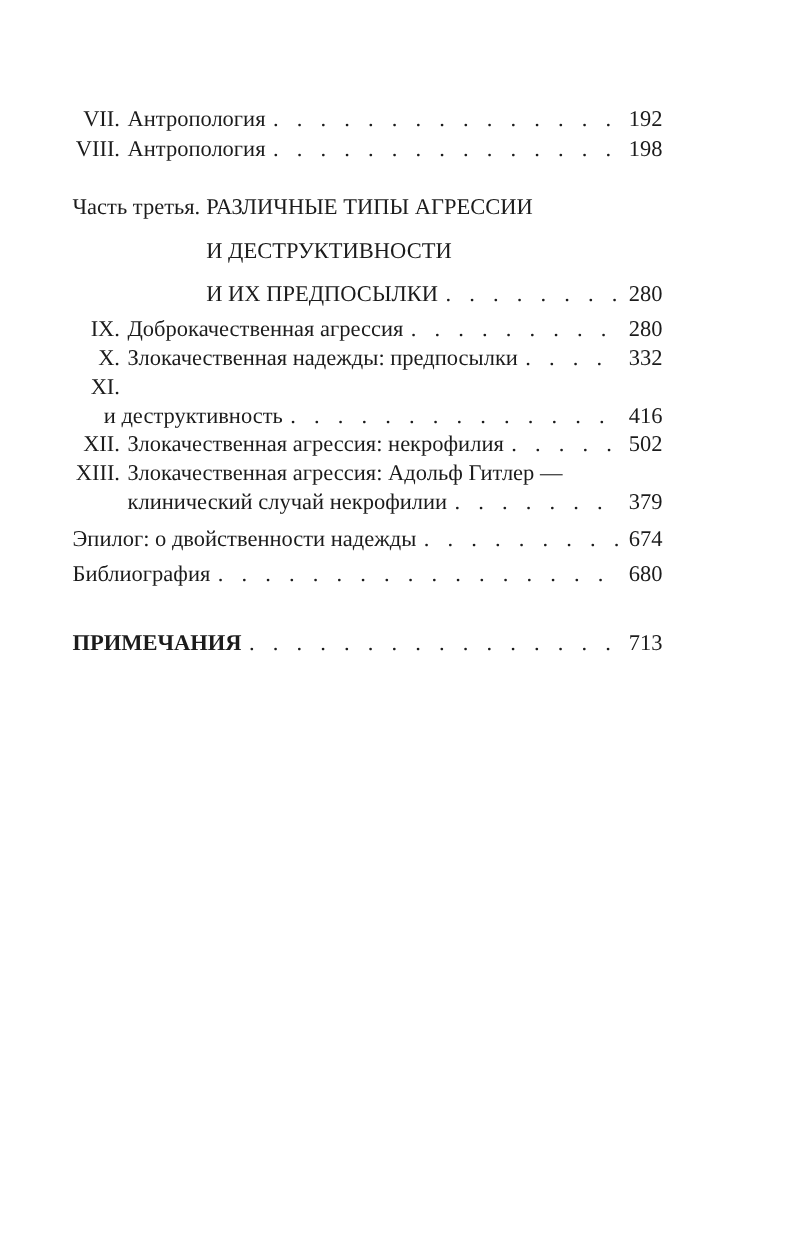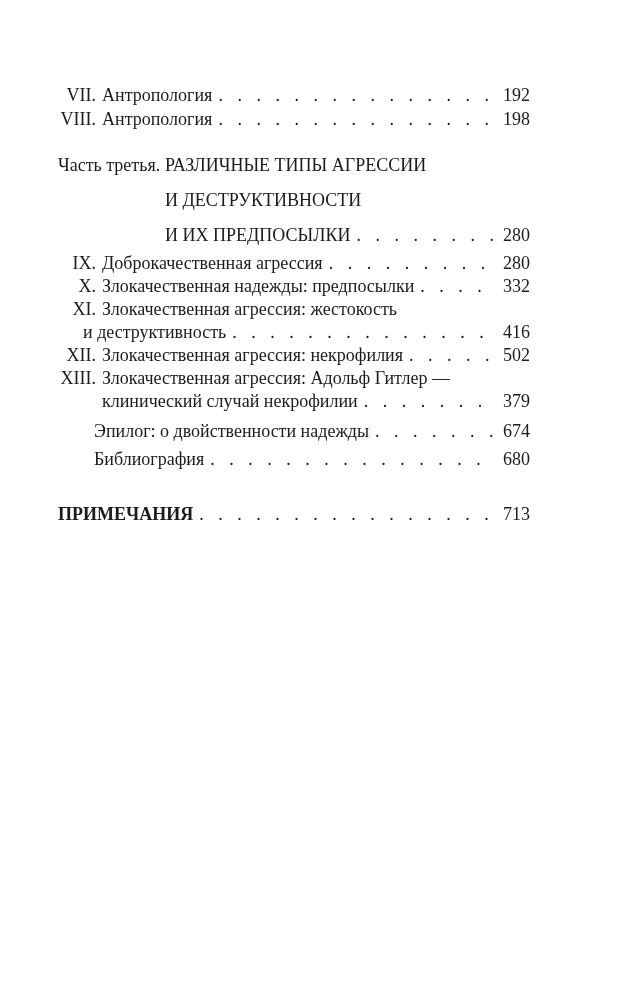--- a/index.html
+++ b/index.html
@@ -45,21 +45,21 @@
     margin: 0 2px 0 6px;
   }
   .pageno {
     flex: 0 0 auto;
     min-width: 32px;
     text-align: right;
   }
   .section-front { line-height: 24px; }
   .part-block    { line-height: 24px; margin-top: 22px; font-family: Liberation Serif, serif; }
   .section-chapters { line-height: 23px; margin-top: 5px; }
-  .section-back  { line-height: 28px; margin-top: 4px; margin-left: 36px; }
+  .section-back  { line-height: 28px; margin-top: 4px; }
   .section-notes { line-height: 24px; margin-top: 29px; }
 
   .part-label { flex: 0 0 auto; width: 107px; }
   .indent-part  { padding-left: 107px; margin-top: 11px; }
   .indent-cont-1 { padding-left: 25px; }  
   .indent-cont-2 { padding-left: 44px; }  
   .bold { font-weight: bold; }
 </style>
 </head>
 <body>
@@ -105,21 +105,20 @@
         <span class="pageno">280</span>
       </div>
       <div class="row">
         <span class="num">X.</span>
         <span class="title">Злокачественная надежды: предпосылки</span>
         <span class="leader">. . . . . . . . . . . . . . . . . . . . . . . . . . . . . . . . . . . . . . . .</span>
         <span class="pageno">332</span>
       </div>
       <div class="row">
         <span class="num">XI.</span>
-        <span class="title">Злокачественная агрессия: жестокость</span>
       </div>
       <div class="row indent-cont-1">
         <span class="title">и деструктивность</span>
         <span class="leader">. . . . . . . . . . . . . . . . . . . . . . . . . . . . . . . . . . . . . . . .</span>
         <span class="pageno">416</span>
       </div>
       <div class="row">
         <span class="num">XII.</span>
         <span class="title">Злокачественная агрессия: некрофилия</span>
         <span class="leader">. . . . . . . . . . . . . . . . . . . . . . . . . . . . . . . . . . . . . . . .</span>

